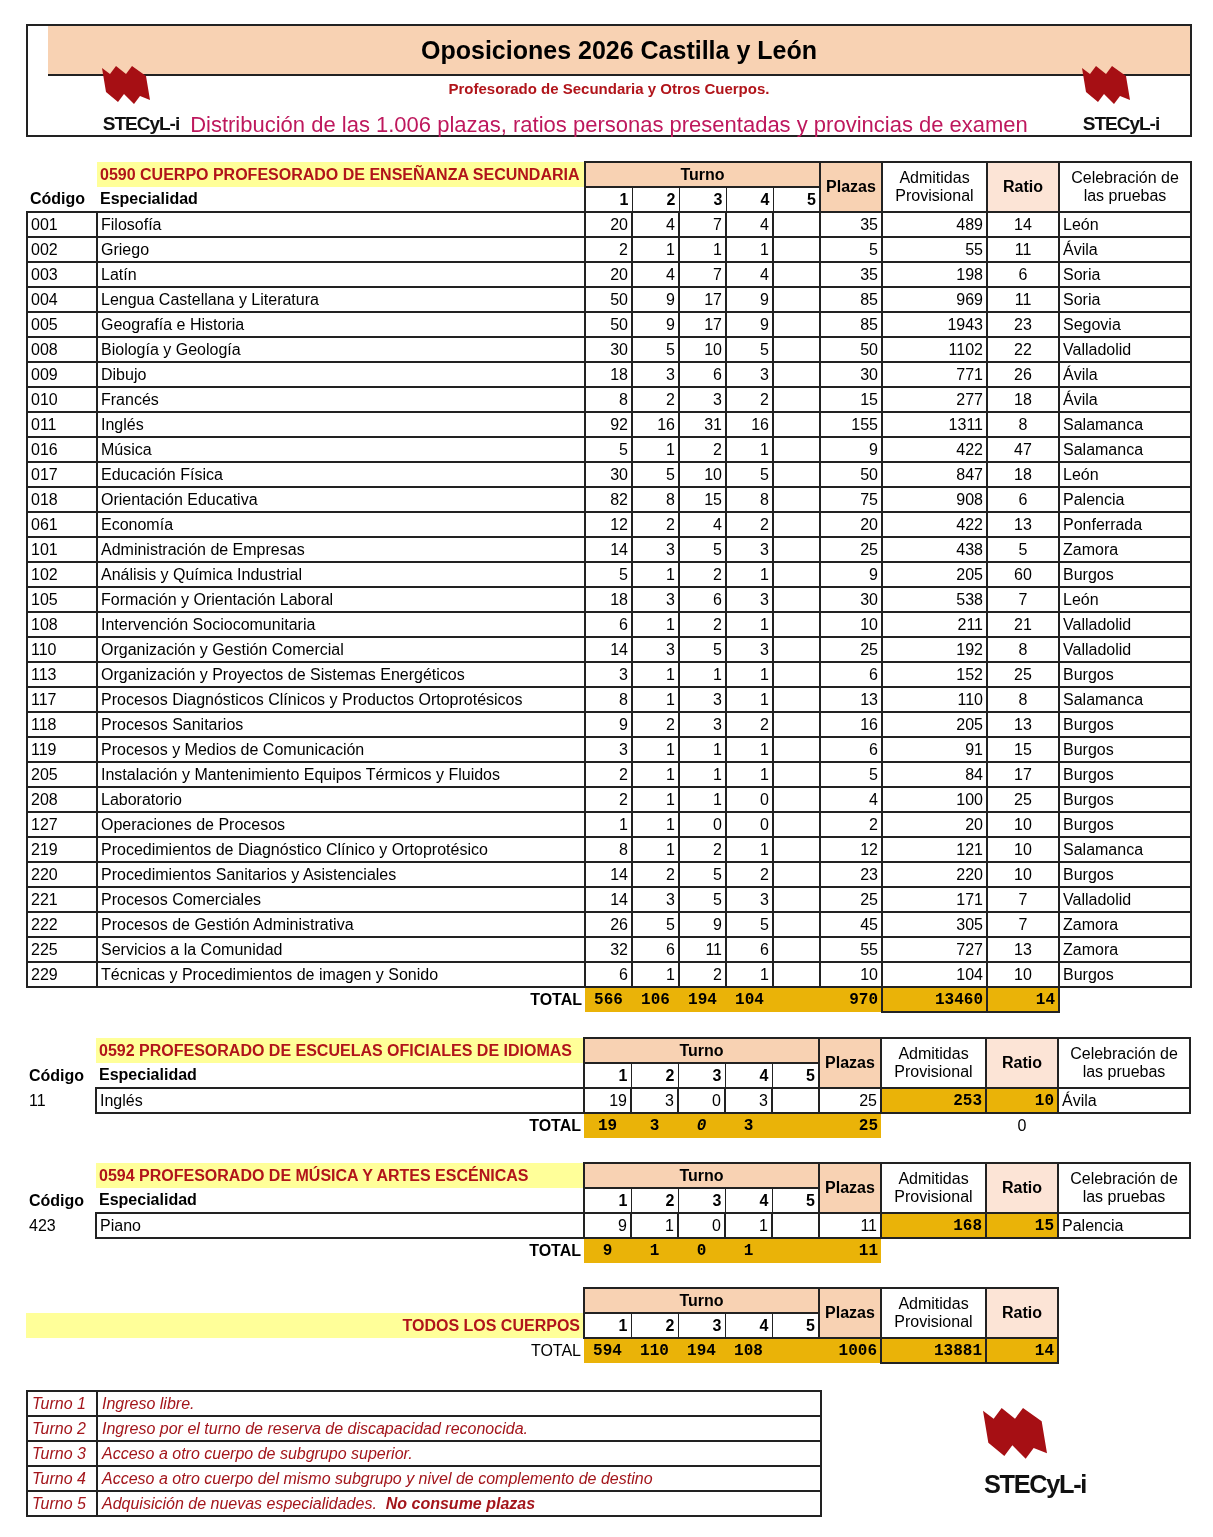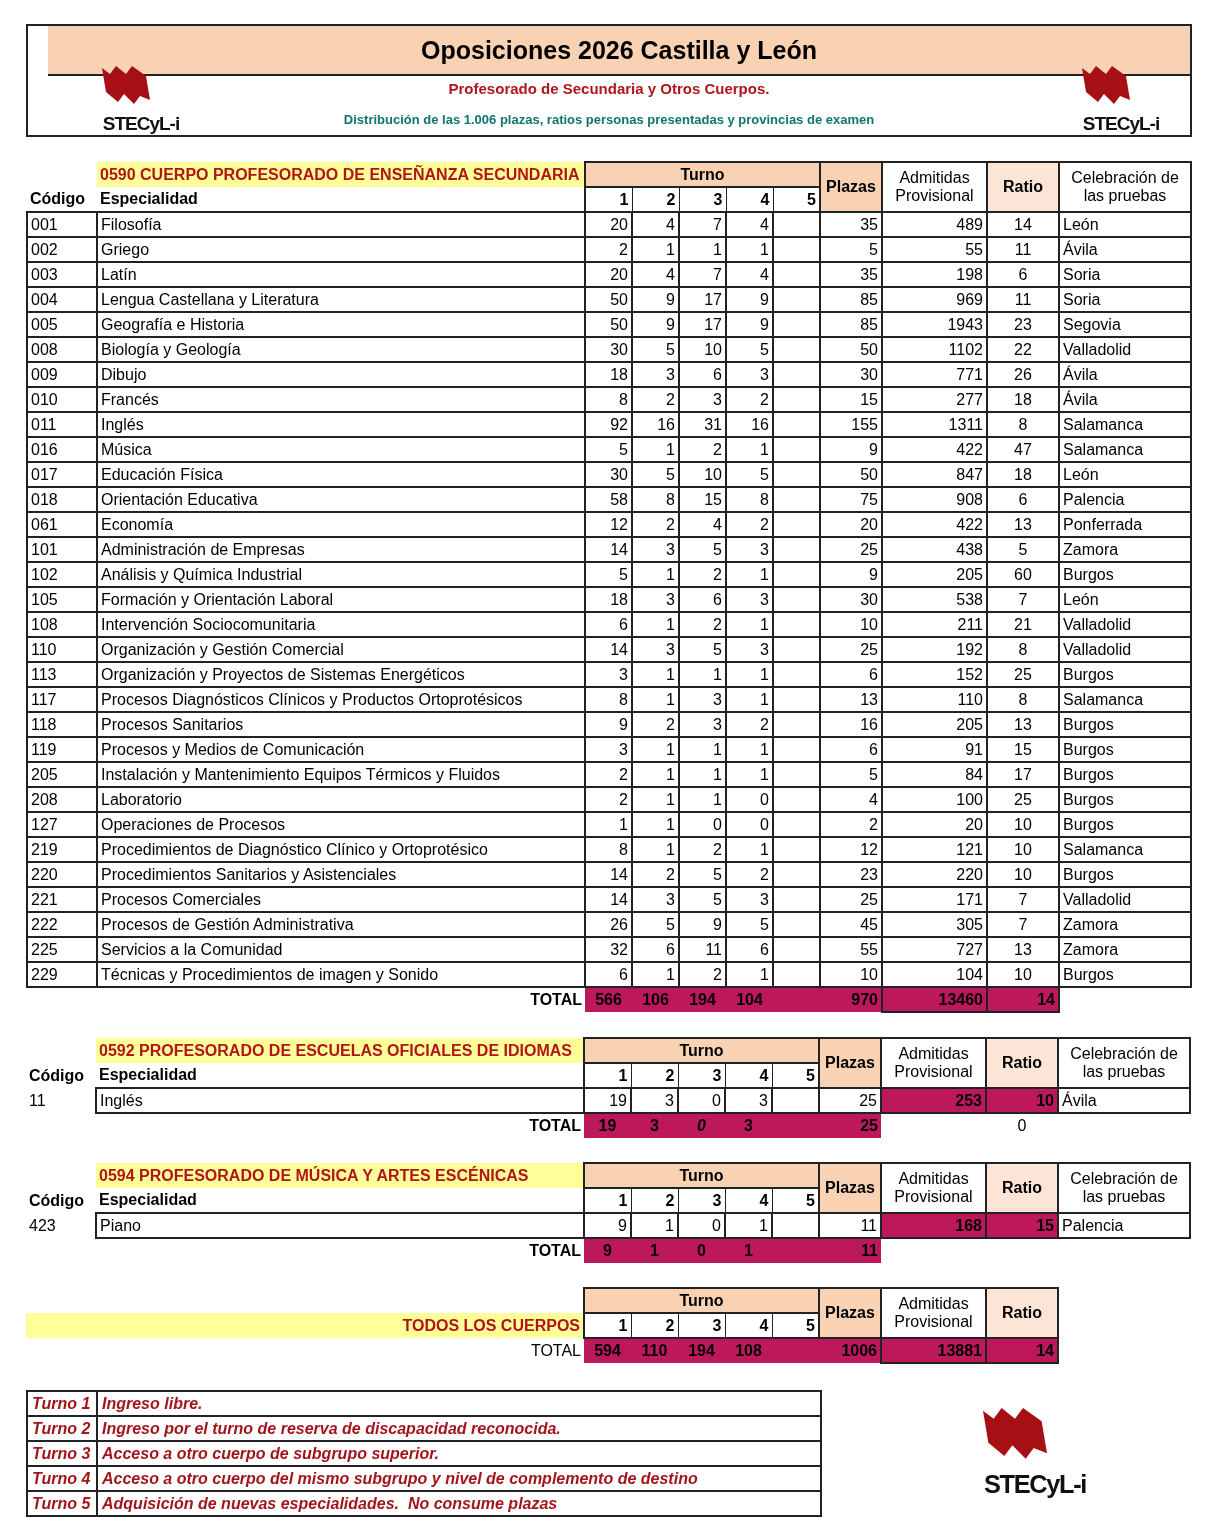--- a/index.html
+++ b/index.html
@@ -3,45 +3,45 @@
 <meta charset="utf-8">
 <style>
   * { box-sizing: border-box; margin: 0; padding: 0; }
   html, body { width: 1213px; height: 1537px; background: #fff; }
   body { font-family: "Liberation Sans", sans-serif; color: #000; position: relative; overflow: hidden; }
 
   
   #hdr { position: absolute; left: 26px; top: 24px; width: 1166px; height: 113px; border: 2px solid #222; padding-left: 20px; }
   #hdr-title { height: 50px; background: #f8d2b3; border-bottom: 2px solid #222; text-align: center; font-weight: bold; font-size: 25px; line-height: 48px; }
   #hdr-sub1 { position: absolute; top: 54px; left: 0; right: 0; text-align: center; color: #b1141a; font-weight: bold; font-size: 15px; }
-  #hdr-sub2 { position: absolute; top: 86px; left: 0; right: 0; text-align: center; color: #0f766e; font-weight: bold; font-size: 13px; }
+  #hdr-sub2 { position: absolute; top: 86px; left: 0; right: 0; text-align: center; color: #be185d; font-weight: normal; font-size: 22px; }
 
   .logo { position: absolute; width: 90px; height: 70px; }
   .logo svg { width: 100%; height: 100%; }
 
   
   table.grid { position: absolute; border-collapse: collapse; table-layout: fixed; font-size: 16px; }
   table.grid td { height: 25px; padding: 0 3px; white-space: nowrap; overflow: hidden; }
   .b { border: 2px solid #222; }
   .bl { border-left: 2px solid #222; }
   .br { border-right: 2px solid #222; }
   .bt { border-top: 2px solid #222; }
   .bb { border-bottom: 2px solid #222; }
   .r { text-align: right; }
   .c { text-align: center; }
   .bold { font-weight: bold; }
   .peach { background: #f8d2b3; }
   .peach-lt { background: #fce4d6; }
-  .yel { background: #be185d; }
+  .yel { background: #eab308; font-family: Liberation Mono, monospace; }
   .ital { font-style: italic; }
   .sect-title { background: #ffff99; color: #b1141a; font-weight: bold; margin-left: 38px; }
   .thin-r { border-right: 1px solid #222; }
 
   
-  #legend { position: absolute; left: 26px; top: 1390px; border-collapse: collapse; font-size: 16px; font-style: italic; color: #a3151b; font-weight: bold; }
+  #legend { position: absolute; left: 26px; top: 1390px; border-collapse: collapse; font-size: 16px; font-style: italic; color: #a3151b; }
   #legend td { border: 2px solid #222; height: 25px; padding: 0 4px; white-space: nowrap; }
 </style>
 </head>
 <body>
 
 <div id="hdr">
   <div id="hdr-title">Oposiciones 2026 Castilla y León</div>
   <div id="hdr-sub1">Profesorado de Secundaria y Otros Cuerpos.</div>
   <div id="hdr-sub2">Distribución de las 1.006 plazas, ratios personas presentadas y provincias de examen</div>
 </div>
@@ -244,21 +244,21 @@
           <td class="r b">5</td>
           <td class="r b"></td>
           <td class="r b">50</td>
           <td class="r b">847</td>
           <td class="c b">18</td>
           <td class="b">León</td>
         </tr>
         <tr>
           <td class="b">018</td>
           <td class="b">Orientación Educativa</td>
-          <td class="r b">58</td>
+          <td class="r b">82</td>
           <td class="r b">8</td>
           <td class="r b">15</td>
           <td class="r b">8</td>
           <td class="r b"></td>
           <td class="r b">75</td>
           <td class="r b">908</td>
           <td class="c b">6</td>
           <td class="b">Palencia</td>
         </tr>
         <tr>

